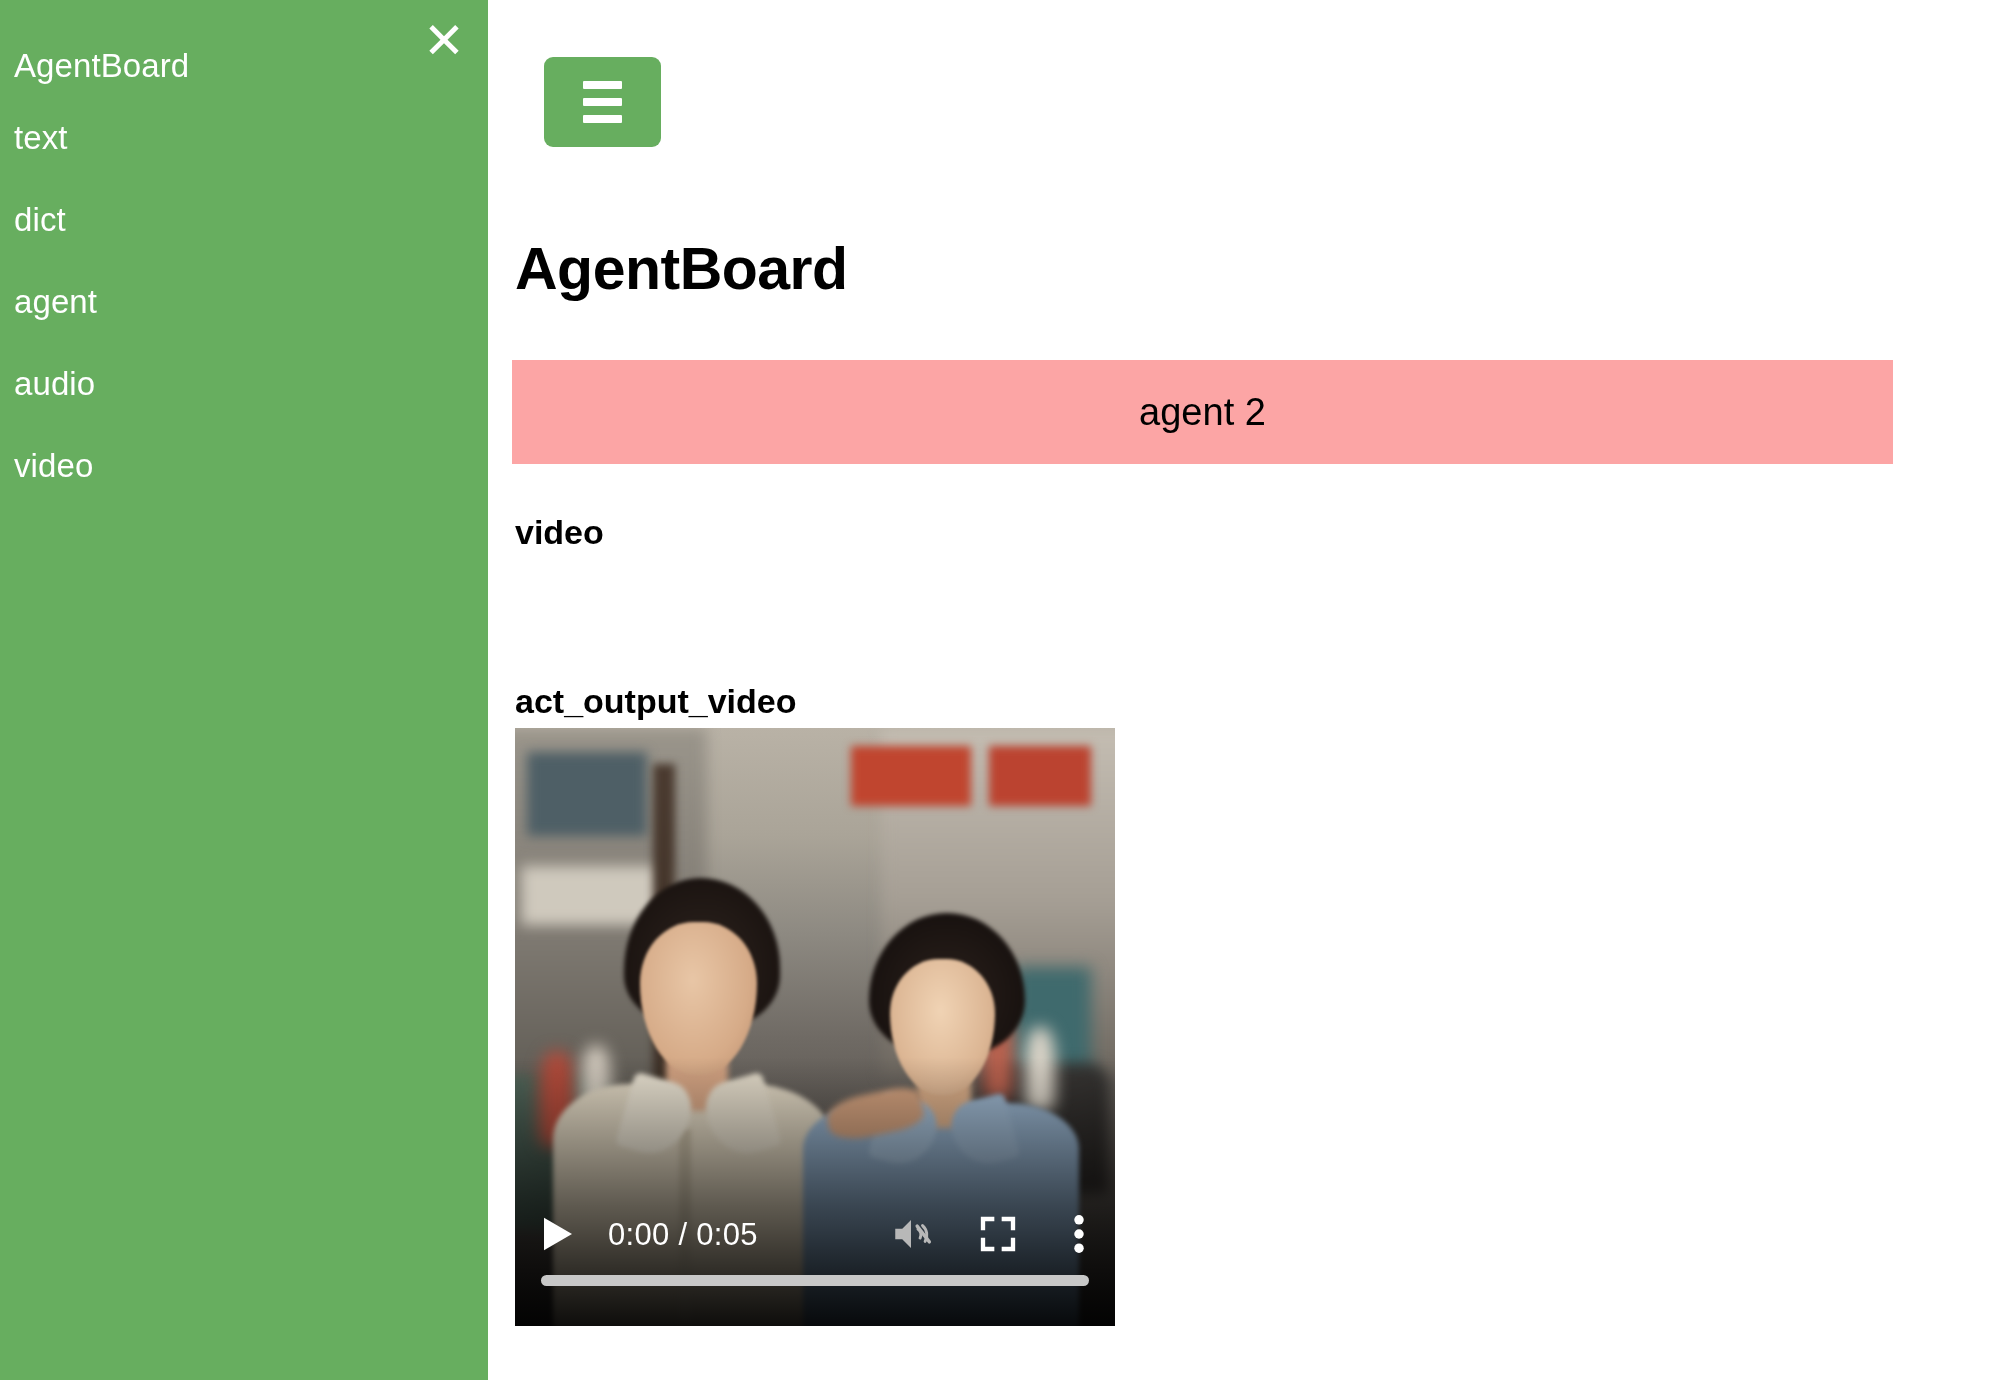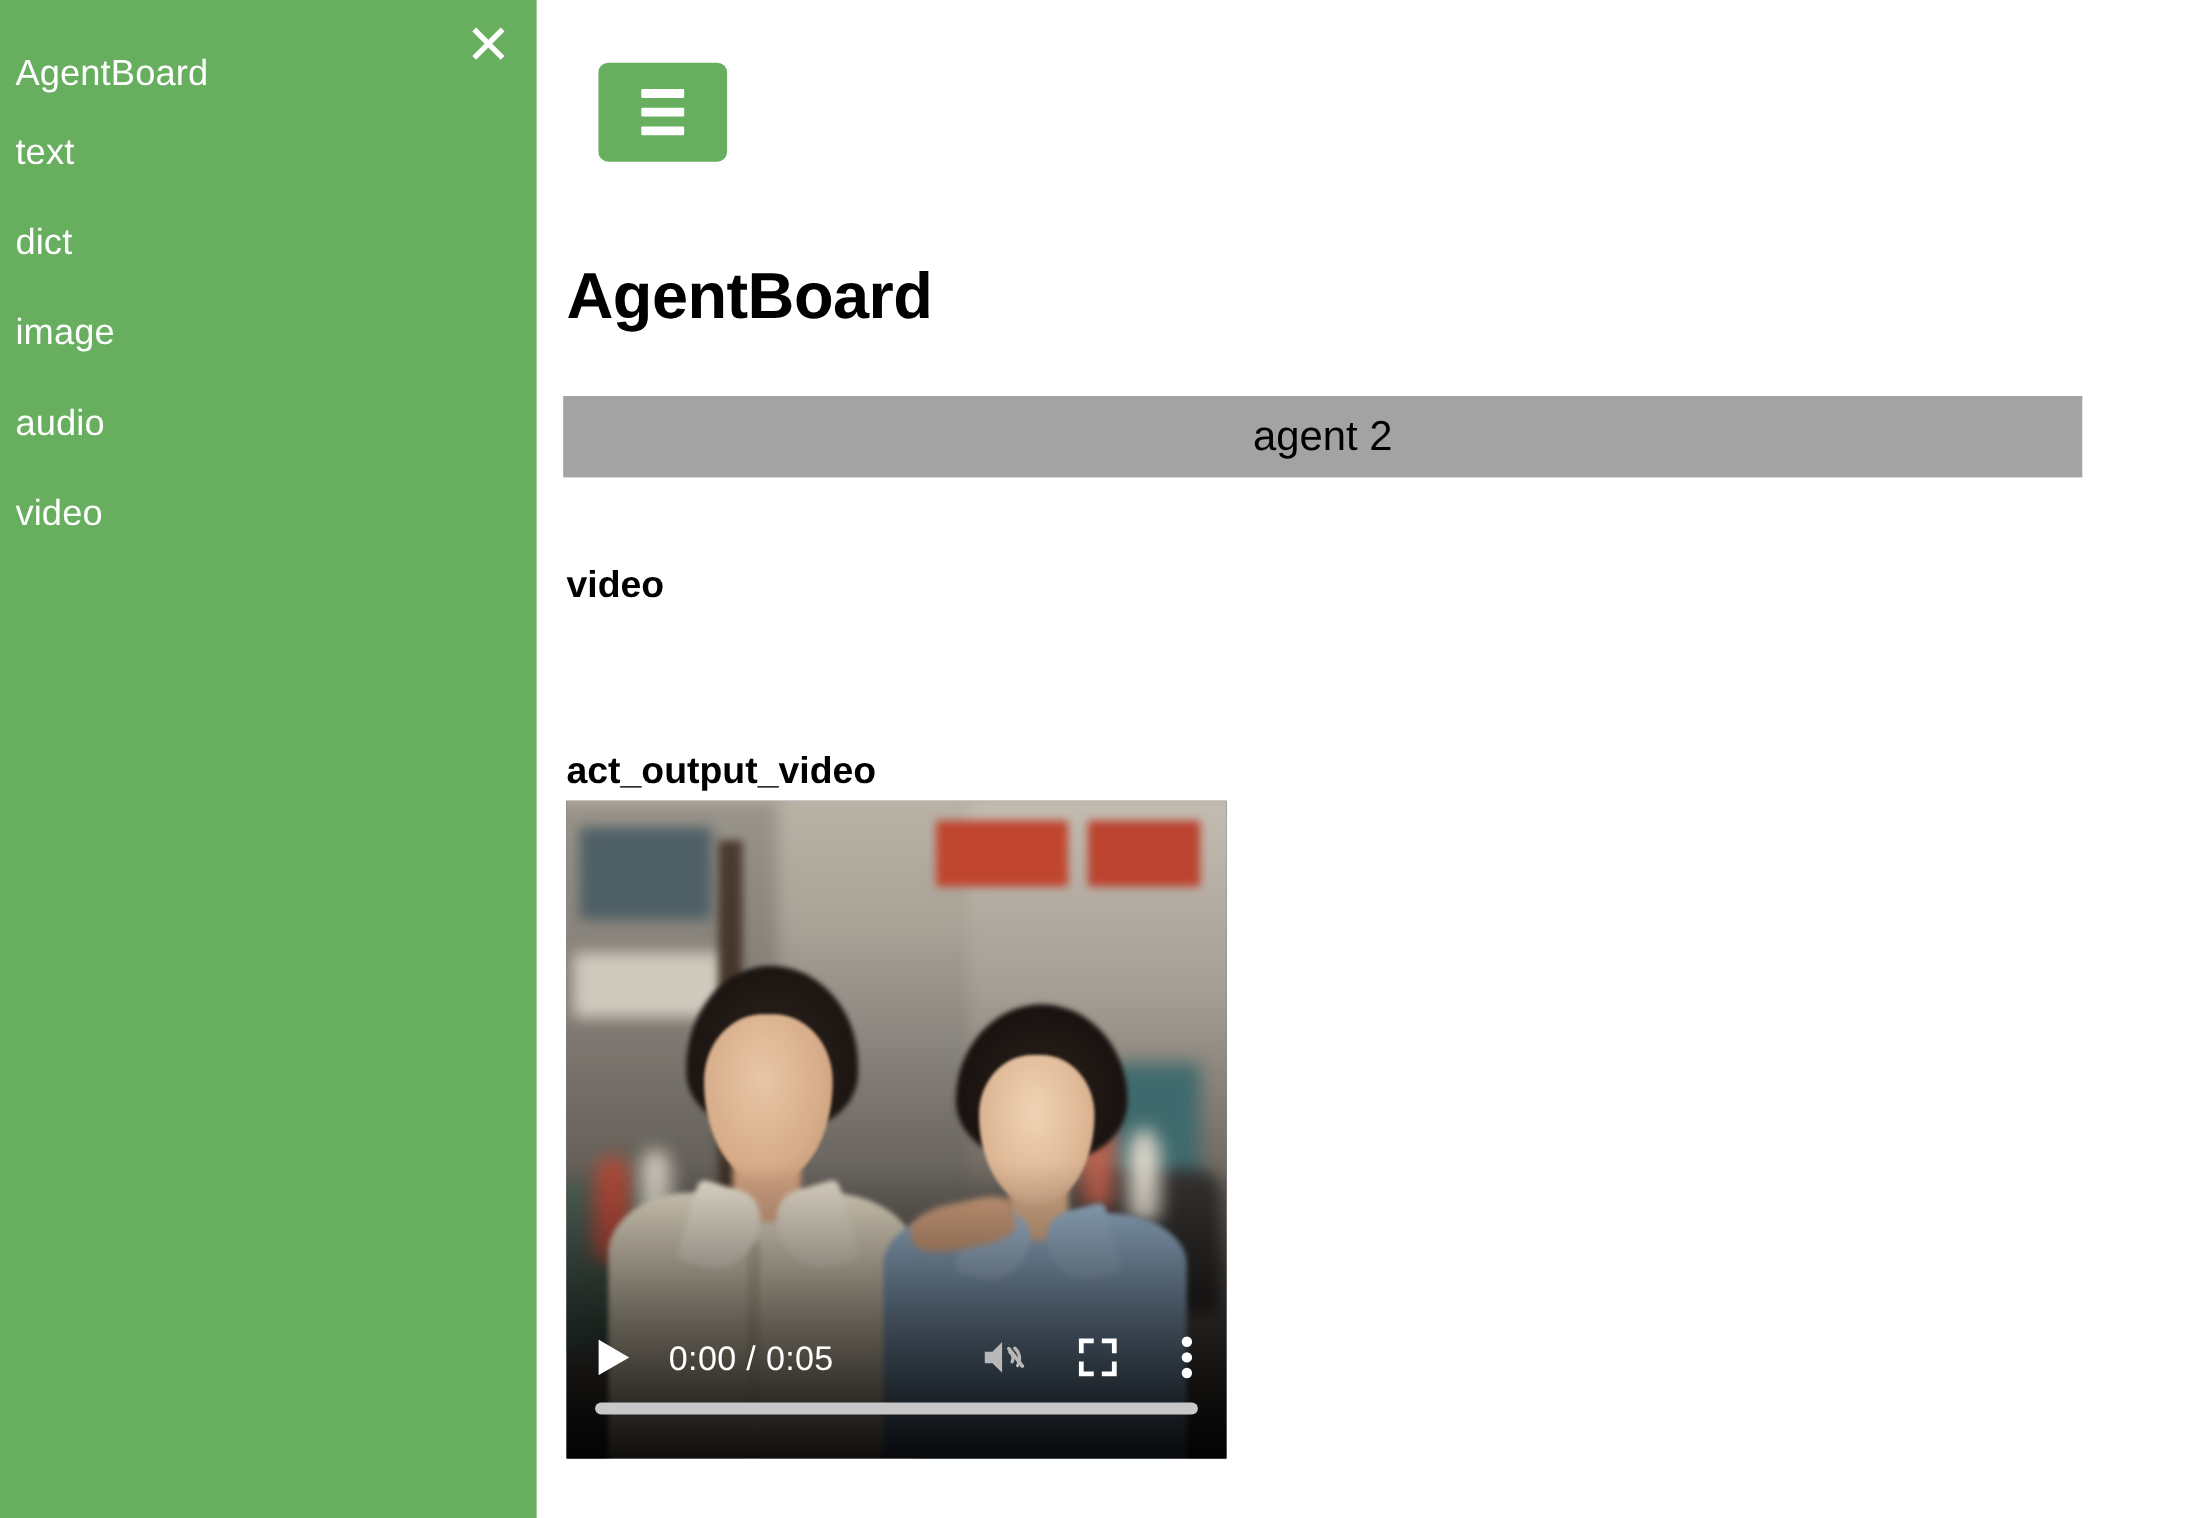--- a/index.html
+++ b/index.html
@@ -117,22 +117,22 @@
     color: #000000;
     letter-spacing: -0.5px;
     line-height: 1;
   }
 
   .agent-bar {
     position: absolute;
     left: 24px;
     top: 360px;
     width: 1381px;
-    height: 74px;
-    background: #a3a3a3;
+    height: 104px;
+    background: #fca5a5;
     display: flex;
     align-items: center;
     justify-content: center;
     cursor: pointer;
   }
   .agent-bar-label {
     font-size: 38px;
     color: #000000;
     font-weight: 400;
     line-height: 1;
@@ -414,21 +414,21 @@
       <li class="sidebar-item brand">
         <span>AgentBoard</span>
       </li>
       <li class="sidebar-item">
         <span>text</span>
       </li>
       <li class="sidebar-item">
         <span>dict</span>
       </li>
       <li class="sidebar-item">
-        <span>image</span>
+        <span>agent</span>
       </li>
       <li class="sidebar-item">
         <span>audio</span>
       </li>
       <li class="sidebar-item">
         <span>video</span>
       </li>
     </ul>
   </aside>
 

